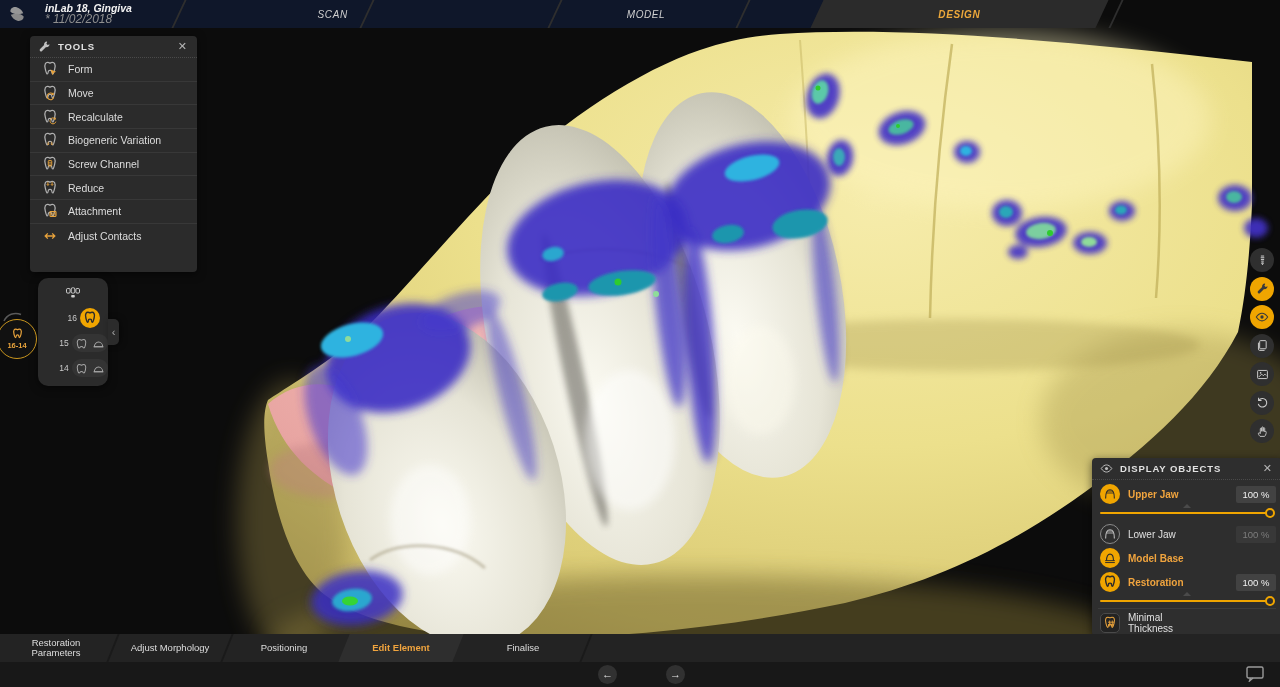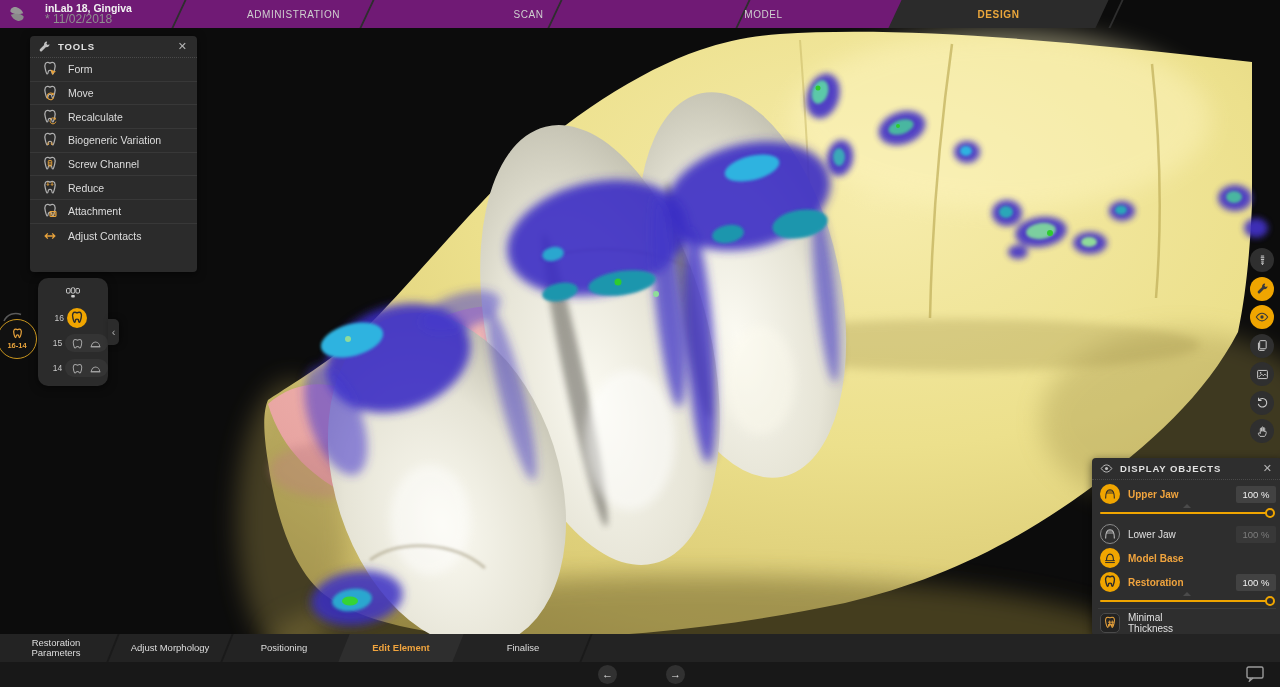--- a/index.html
+++ b/index.html
@@ -4,21 +4,21 @@
 <style>
   html,body{margin:0;padding:0;background:#000;}
   #app{position:relative;width:1280px;height:687px;overflow:hidden;background:#0c0c0c;
        font-family:"Liberation Sans",sans-serif;-webkit-font-smoothing:antialiased;color:#ddd;}
   #app *{box-sizing:border-box;}
 
   
   #scene{position:absolute;left:0;top:0;z-index:1;}
 
   
-  #topbar{position:absolute;left:0;top:0;width:1020px;height:28px;background:#701a75;z-index:6;}
+  #topbar{position:absolute;left:0;top:0;width:1020px;height:28px;background:#0f172a;z-index:6;font-style:italic;}
   .tb-sep{position:absolute;top:0;width:2px;height:28px;background:#2e2e2e;transform:skewX(-25deg);}
   #logo{position:absolute;left:7px;top:4px;width:20px;height:20px;}
   #title-block{position:absolute;left:45px;top:3px;line-height:11px;}
   #app-title{font-size:10.5px;font-weight:bold;color:#f2f2f2;}
   #app-subtitle{font-size:12px;color:#8f8f8f;}
   #tabs{position:absolute;left:176px;top:0;width:940px;height:28px;display:flex;}
   .tab{position:relative;flex:1;display:flex;align-items:center;justify-content:center;
        font-size:10px;letter-spacing:.6px;color:#cfcfcf;cursor:pointer;}
   .tab span{position:relative;z-index:2;}
   .tab.active{color:#eba73b;font-weight:bold;}
@@ -41,21 +41,21 @@
   .tool-row{display:flex;align-items:center;padding:0 0 0 12px;border-bottom:1px solid #383838;cursor:pointer;}
   .tool-row:last-child{border-bottom:none;}
   .tool-row .ti{width:16px;height:16px;margin-right:10px;flex:none;}
   .tool-row .tl{font-size:10.5px;color:#dcdcdc;}
   .ti .g{color:#b0b0b0;} .ti .a{color:#e8a33c;}
 
   
   #tooth-selector{left:38px;top:278px;width:70px;height:108px;border-radius:10px;}
   #bridge-ico{position:absolute;left:27px;top:7px;width:16px;height:14px;color:#cfcfcf;}
   .sel-row{position:absolute;left:0;width:70px;height:22px;display:flex;align-items:center;}
-  .sel-num{width:29px;text-align:right;font-size:8.5px;color:#c9c9c9;padding-right:3px;}
+  .sel-num{width:42px;text-align:right;font-size:8.5px;color:#c9c9c9;padding-right:3px;}
   .sel-circle{width:20px;height:20px;border-radius:50%;background:#f0a500;display:flex;
               align-items:center;justify-content:center;color:#2b2b2b;cursor:pointer;}
   .sel-pill{width:46px;height:18px;border-radius:9px;background:#343434;display:flex;
             align-items:center;justify-content:space-evenly;color:#a5a5a5;cursor:pointer;}
   #sel-chevron{position:absolute;left:108px;top:319px;width:11px;height:26px;background:#2b2b2b;
                border-radius:0 5px 5px 0;z-index:5;color:#aaa;font-size:11px;display:flex;
                align-items:center;justify-content:center;cursor:pointer;box-shadow:2px 0 6px rgba(0,0,0,.4);}
   #arch-ico{position:absolute;left:2px;top:306px;z-index:5;color:#5a5a5a;}
   #range-badge{position:absolute;left:-3px;top:319px;width:40px;height:40px;border-radius:50%;
                border:1.5px solid #c8951f;background:rgba(18,18,18,.92);z-index:5;cursor:pointer;
@@ -346,23 +346,20 @@
       <div id="app-subtitle">* 11/02/2018</div>
     </div>
     <div class="tb-sep" style="left:178px"></div>
     <div class="tb-sep" style="left:366px"></div>
     <div class="tb-sep" style="left:554px"></div>
     <div class="tb-sep" style="left:742px"></div>
     <div class="tb-sep" style="left:930px"></div>
     <div class="tb-sep" style="left:1115px"></div>
     <nav id="tabs">
       <div class="tab">
-          <span>ADMINISTRATION</span>
-        </div>
-      <div class="tab">
           <span>SCAN</span>
         </div>
       <div class="tab">
           <span>MODEL</span>
         </div>
       <div class="tab active">
           <span>DESIGN</span>
         </div>
     </nav>
     <div id="brand">inLab CAD®</div>

